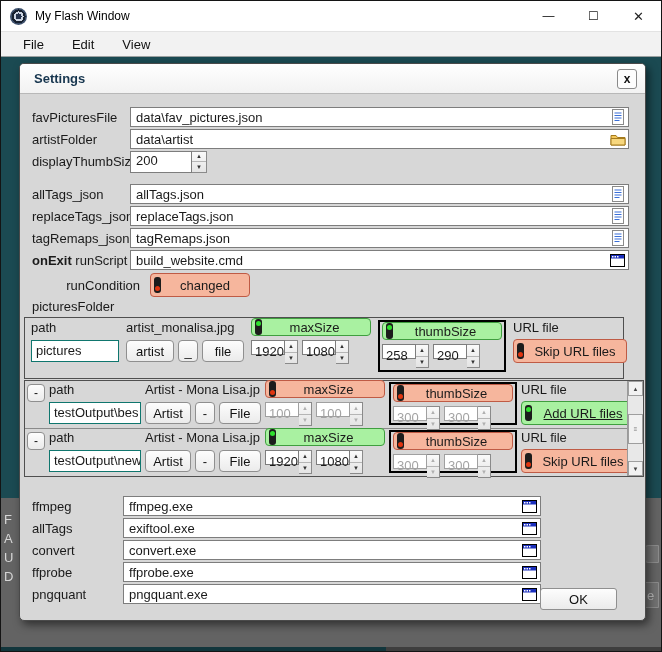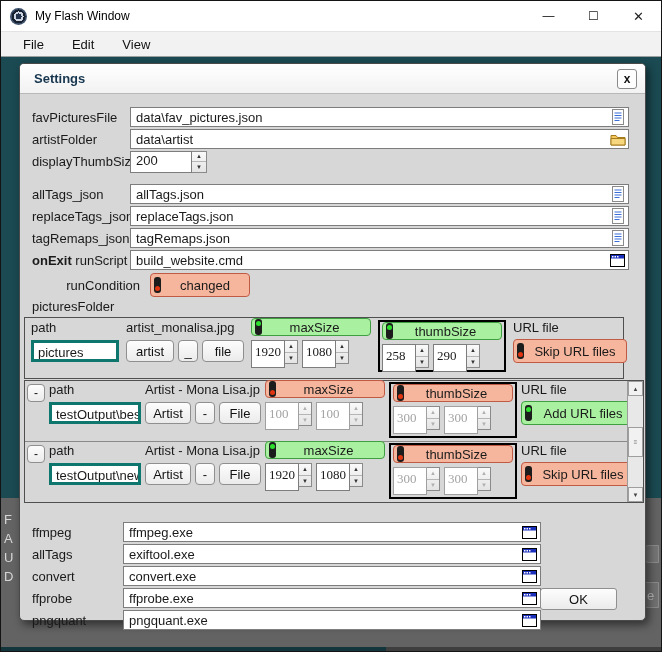--- a/index.html
+++ b/index.html
@@ -69,28 +69,28 @@
   .toggle-hdr.red { background:#f6b69d; border:1px solid #bf5b45; }
   .toggle-btn { height:24px; border-radius:4px; display:flex; align-items:center; padding:0 5px 0 3px; gap:5px; font-size:13px; }
   .toggle-btn.green { background:#a9f1a1; border:1px solid #3f9e3f; }
   .toggle-btn.red { background:#f6b69d; border:1px solid #bf5b45; }
 
   
   .size-col { width:120px; flex:none; display:flex; flex-direction:column; gap:4px; }
   .size-col .toggle-hdr { margin-top:-2px; }
   .size-col.boxed { border:2px solid #000; padding:2px; width:128px; background:#d7d7d7; }
   .spin-pair { display:flex; gap:4px; }
-  .mini-spin { display:flex; height:28px;font-family:Liberation Serif, serif; }
+  .mini-spin { display:flex; height:15px; }
   .mini-spin .sval { width:34px; background:#fff; border:1px solid #7d7d7d; font-size:13px; padding:3px 0 0 3px; }
   .mini-spin .spin-arrows { height:24px; width:13px; }
   .mini-spin.disabled .sval { color:#a3a3a3; border-color:#a0a0a0; }
   .mini-spin.disabled .spin-arrows span { color:#b0b0b0; }
 
   .col-label { font-size:13px; height:16px; white-space:nowrap; overflow:hidden; }
-  .text-field { background:#fff; border:3px solid #0f766e; height:22px; font-size:13px; padding:2px 0 0 4px; white-space:nowrap; overflow:hidden; }
+  .text-field { background:#fff; border:1px solid #0f766e; height:22px; font-size:13px; padding:2px 0 0 4px; white-space:nowrap; overflow:hidden; }
   .btn-row { display:flex; gap:4px; }
 
   
   .pf-box { position:relative; margin-top:2px; margin-left:-8px; width:600px; border:1px solid #4f4f4f; padding:2px 6px 6px 6px; display:flex; gap:7px; height:62px; }
   .pf-col { display:flex; flex-direction:column; gap:4px; }
   .url-col { width:114px; flex:none; display:flex; flex-direction:column; gap:3px; }
 
   
   .atf-head { display:flex; align-items:center; gap:12px; margin-top:6px; height:22px; }
   .atf-plus { width:22px; height:20px; }
@@ -399,21 +399,21 @@
                       </div>
                   </div>
                 </div>
               </div>
               <div class="url-col">
                 <div class="col-label">URL file</div>
                 <div class="toggle-btn green">
                   <span class="pill">
                       <span class="dot green"></span>
                     </span>
-                  <span style="flex:1;text-align:center;white-space:nowrap;">Add URL files</span>
+                  <span style="flex:1;text-align:center;white-space:nowrap;text-decoration:underline;">Add URL files</span>
                 </div>
               </div>
             </div>
 
             <div class="atf-row">
               <div class="btn minus-btn">-</div>
               <div class="pf-col pathc">
                 <div class="col-label">path</div>
                 <div class="text-field">testOutput\new</div>
               </div>

